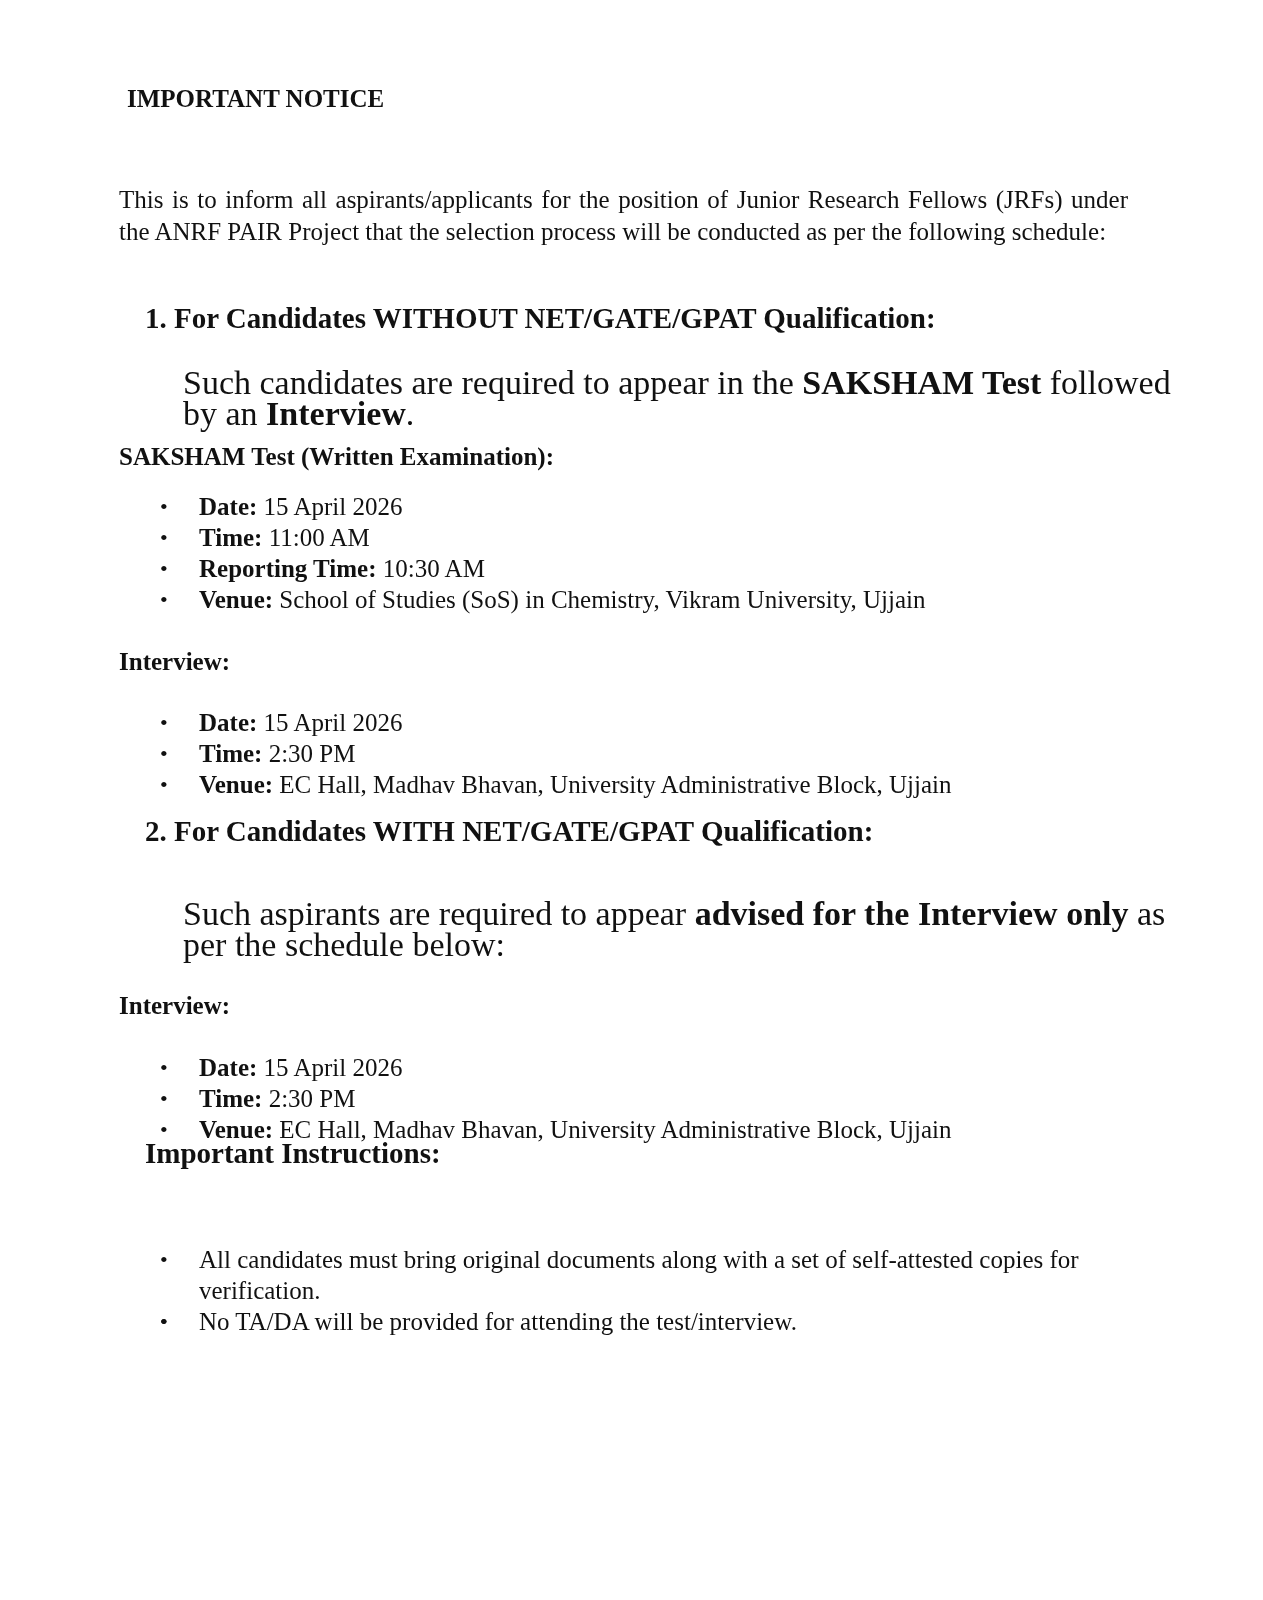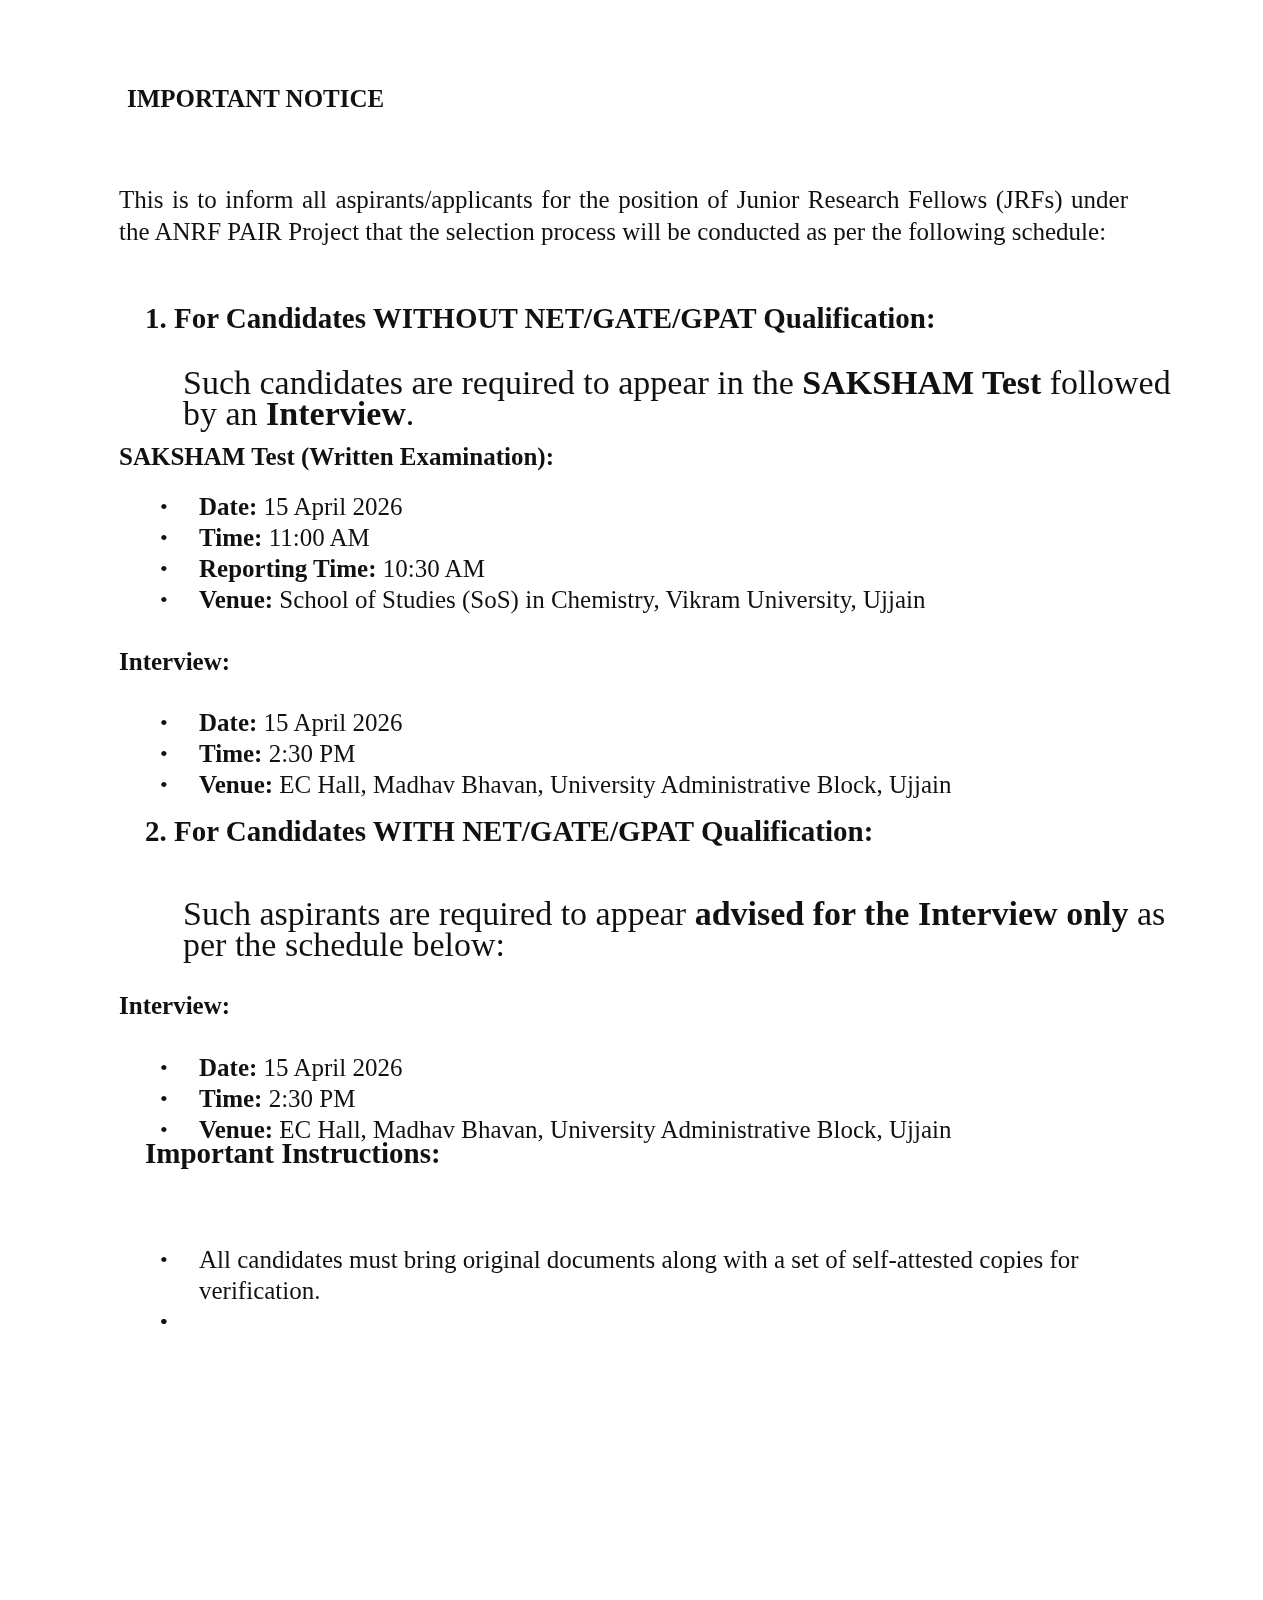--- a/index.html
+++ b/index.html
@@ -81,16 +81,16 @@
     <li><span class="dot">•</span><b>Date:</b><span> 15 April 2026</span></li>
     <li><span class="dot">•</span><b>Time:</b><span> 2:30 PM</span></li>
     <li><span class="dot">•</span><b>Venue:</b><span> EC Hall, Madhav Bhavan, University Administrative Block, Ujjain</span></li>
   </ul>
 
   <div class="h1" style="top:1136px">Important Instructions:</div>
 
   <ul class="bul" style="top:1244px;width:990px">
     <li><span class="dot">•</span><span>All candidates must bring original documents along with a set of self-attested copies for verification.</span></li>
     <li><span class="dot">•</span></li>
-    <li><span class="dot">•</span></li>
+    <li><span class="dot">•</span><span>No TA/DA will be provided for attending the test/interview.</span></li>
   </ul>
 
 </div>
 
 </body></html>

